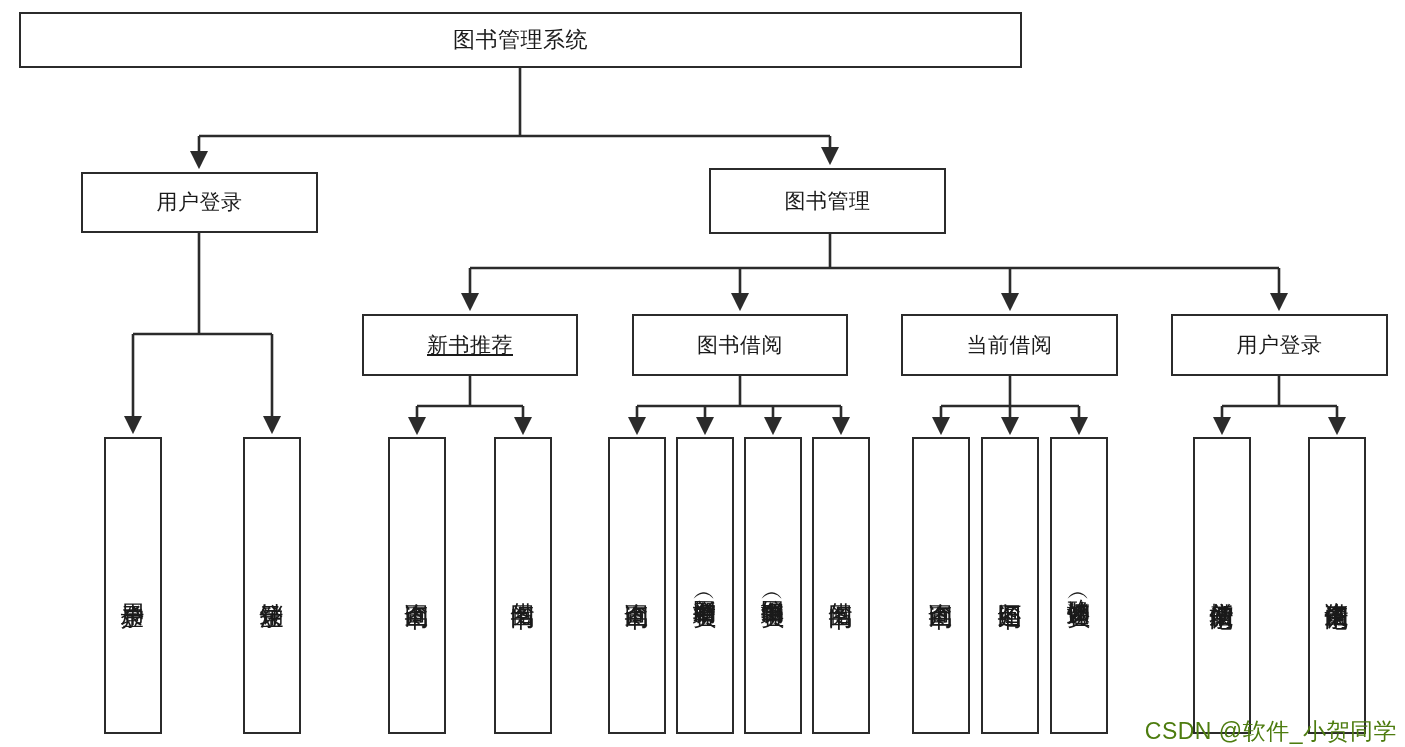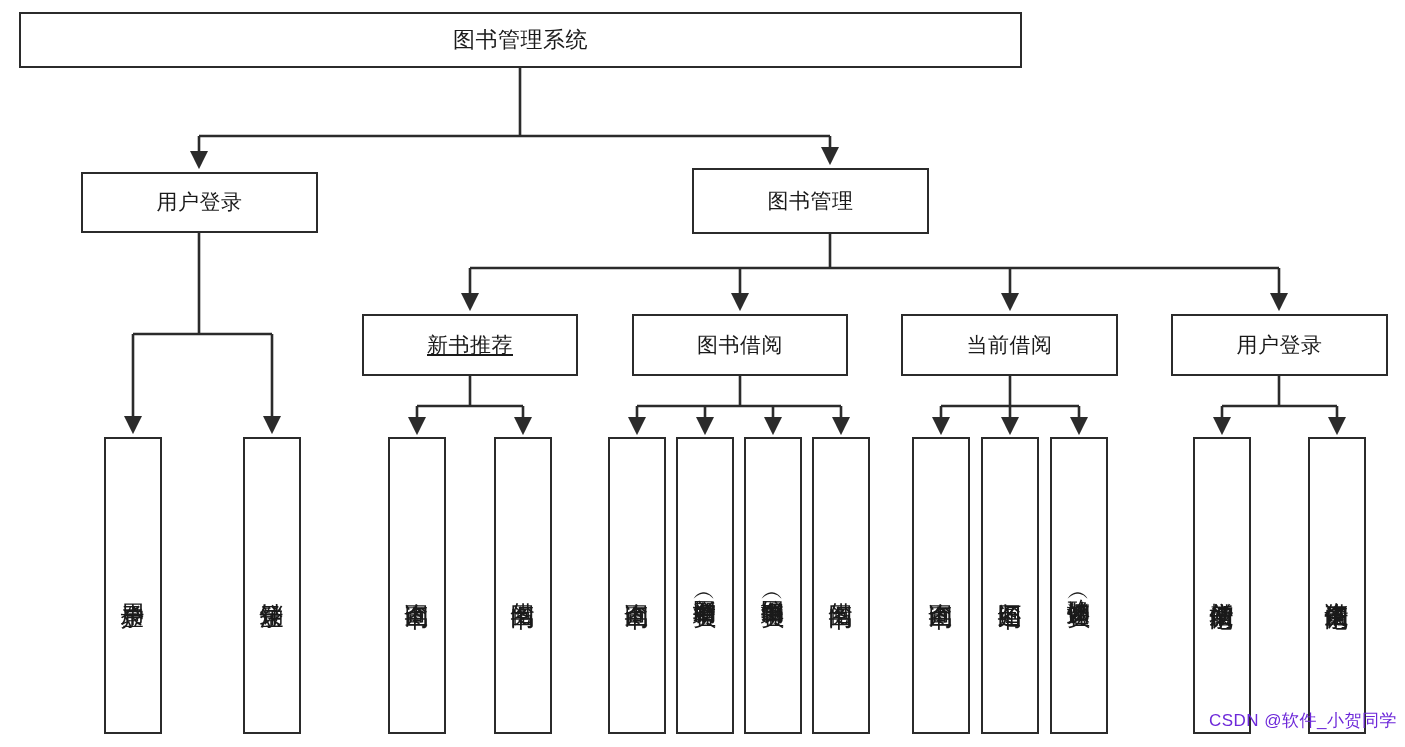--- a/index.html
+++ b/index.html
@@ -60,23 +60,23 @@
     line-height: 1.05;
     letter-spacing: 1px;
     white-space: nowrap;
   }
   .node.vert.tall .lbl {
     font-size: 23px;
   }
   #watermark {
     position: absolute;
     right: 8px;
-    bottom: 15px;
-    font-size: 17px;
-    color: #6d28d9;
+    bottom: 0;
+    font-size: 23px;
+    color: #4d7c0f;
     letter-spacing: 0.5px;
     white-space: nowrap;
     user-select: none;
   }
 </style>
 </head>
 <body>
 
 <div id="canvas">
 
@@ -130,21 +130,21 @@
     </g>
   </svg>
 
   <div class="node horiz root" style="left:19px; top:12px; width:1003px; height:56px;">
     <span class="lbl">图书管理系统</span>
   </div>
 
   <div class="node horiz" style="left:81px; top:172px; width:237px; height:61px;">
     <span class="lbl">用户登录</span>
   </div>
-  <div class="node horiz" style="left:692px; top:168px; width:237px; height:66px;">
+  <div class="node horiz" style="left:709px; top:168px; width:237px; height:66px;">
     <span class="lbl">图书管理</span>
   </div>
 
   <div class="node horiz" style="left:362px; top:314px; width:216px; height:62px;text-decoration:underline;">
     <span class="lbl">新书推荐</span>
   </div>
   <div class="node horiz" style="left:632px; top:314px; width:216px; height:62px;">
     <span class="lbl">图书借阅</span>
   </div>
   <div class="node horiz" style="left:901px; top:314px; width:217px; height:62px;">

